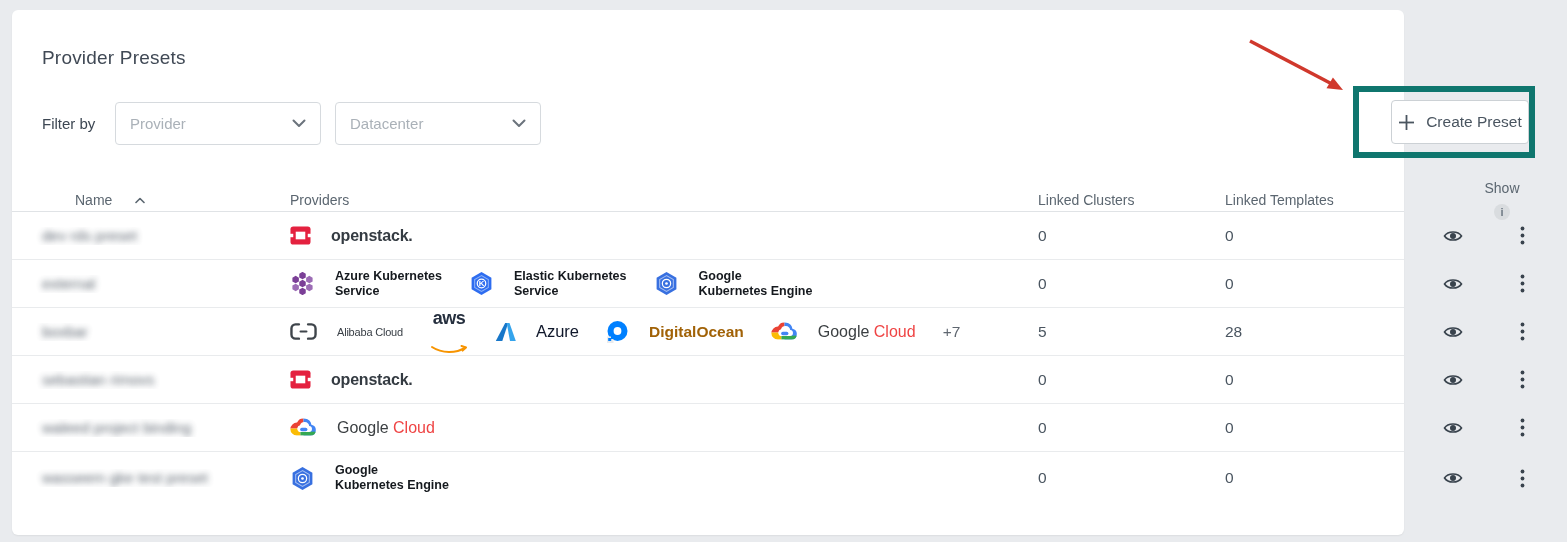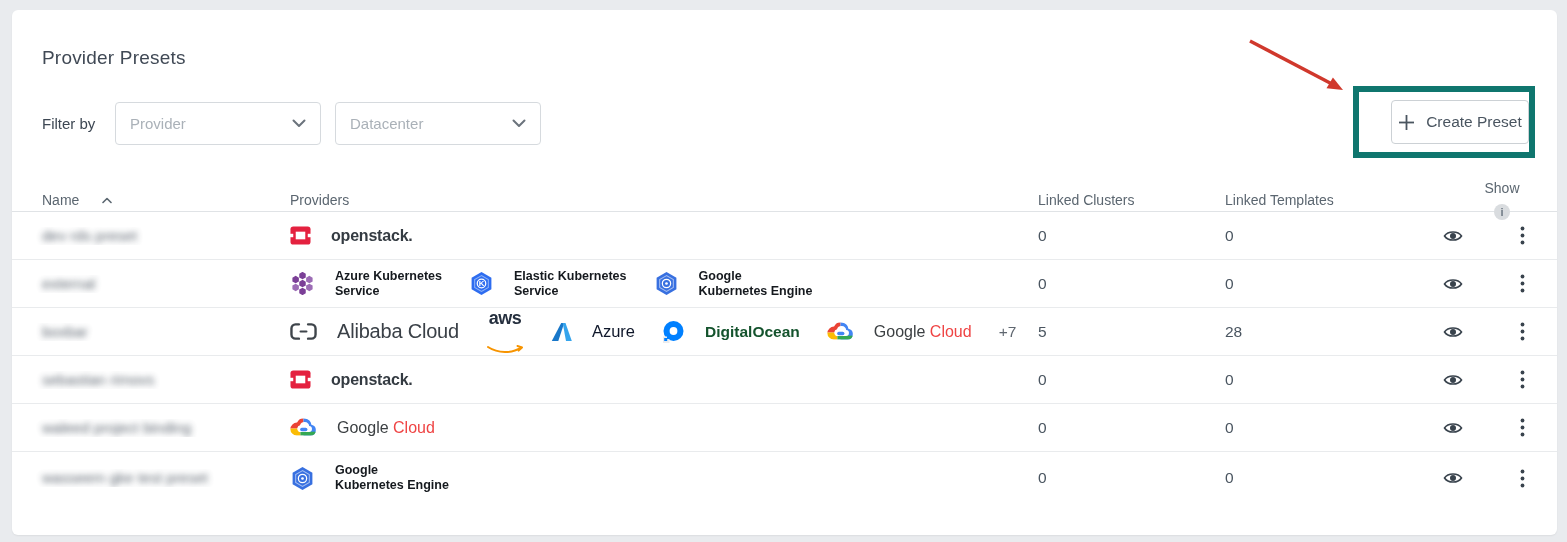--- a/index.html
+++ b/index.html
@@ -4,21 +4,21 @@
 <style>
   * { box-sizing: border-box; margin: 0; padding: 0; }
   html,body { width:1567px; height:542px; }
   body {
     background:#e9ebee;
     font-family:"Liberation Sans", sans-serif;
     position:relative;
     overflow:hidden;
   }
   .card {
-    position:absolute; left:12px; top:10px; width:1545px; height:525px;
+    position:absolute; left:12px; top:10px; width:1392px; height:525px;
     background:#ffffff; border-radius:6px;
     box-shadow:0 1px 2px rgba(0,0,0,.06);
   }
   .page-title {
     position:absolute; left:30px; top:37px;
     font-size:19px; font-weight:500; color:#404955; letter-spacing:.2px;
   }
   .filter-label {
     position:absolute; left:30px; top:92px; height:43px;
     display:flex; align-items:center;
@@ -47,21 +47,21 @@
   }
   .annot-arrow { position:absolute; left:1228px; top:22px; pointer-events:none; }
 
   .thead {
     position:absolute; left:0; top:170px; width:100%; height:32px;
     display:grid; grid-template-columns:278px 736px 187px 207px 137px;
     align-items:center; border-bottom:1px solid #e0e3e6;
     font-size:14px; color:#5b6670;
   }
   .th { display:flex; align-items:center; }
-  .th-name { padding-left:30px; gap:23px; cursor:pointer; }
+  .th-name { padding-left:30px; gap:23px; cursor:pointer;margin-left:33px; }
   .th-clusters,.th-templates { padding-left:12px; }
   .th-show { padding-left:27px; gap:8px;flex-direction:column; }
   .info-badge {
     width:16px; height:16px; border-radius:50%; background:#d9dcdf;
     color:#6f7984; font-size:11px; font-weight:bold; font-style:normal;
     display:inline-flex; align-items:center; justify-content:center; cursor:pointer;
   }
   .tbody { position:absolute; left:0; top:202px; width:100%; }
   .trow {
     display:grid; grid-template-columns:278px 736px 187px 207px 137px;
@@ -74,25 +74,25 @@
   .td-count { padding-left:12px; font-size:15.5px; color:#4a5560; }
   .td-show {
     display:flex; align-items:center; justify-content:space-between;
     padding:0 30px 0 21px;
   }
   .icon-btn { background:none; border:none; padding:2px; cursor:pointer; display:inline-flex; align-items:center; }
 
   .logo { display:inline-flex; align-items:center; gap:20px; white-space:nowrap; }
   .os-label { font-size:16px; font-weight:bold; color:#343b42; letter-spacing:-.2px; }
   .k8s-label { font-size:12.5px; font-weight:bold; color:#15191e; line-height:1.18; }
-  .alibaba-label { font-size:20px; font-weight:500; color:#3a4047; letter-spacing:-.2px; }
+  .alibaba-label { font-size:11px; font-weight:500; color:#3a4047; letter-spacing:-.2px; }
   .aws-wrap { display:inline-flex; flex-direction:column; align-items:center; line-height:1; }
   .aws-text { font-size:18px; font-weight:bold; color:#252f3e; letter-spacing:-.5px; }
   .azure-label { font-size:16.5px; color:#0f172a; }
-  .do-label { font-size:15.5px; font-weight:bold; color:#14532d; }
+  .do-label { font-size:15.5px; font-weight:bold; color:#a16207; }
   .gc-label { font-size:16px; }
   .gc-label .g1 { color:#3c4043; font-weight:500; }
   .gc-label .g2 { color:#ef4444; }
   .overflow-count { font-size:15.5px; color:#5f6770; }
 </style>
 </head>
 <body>
 
 <div class="card">
 

